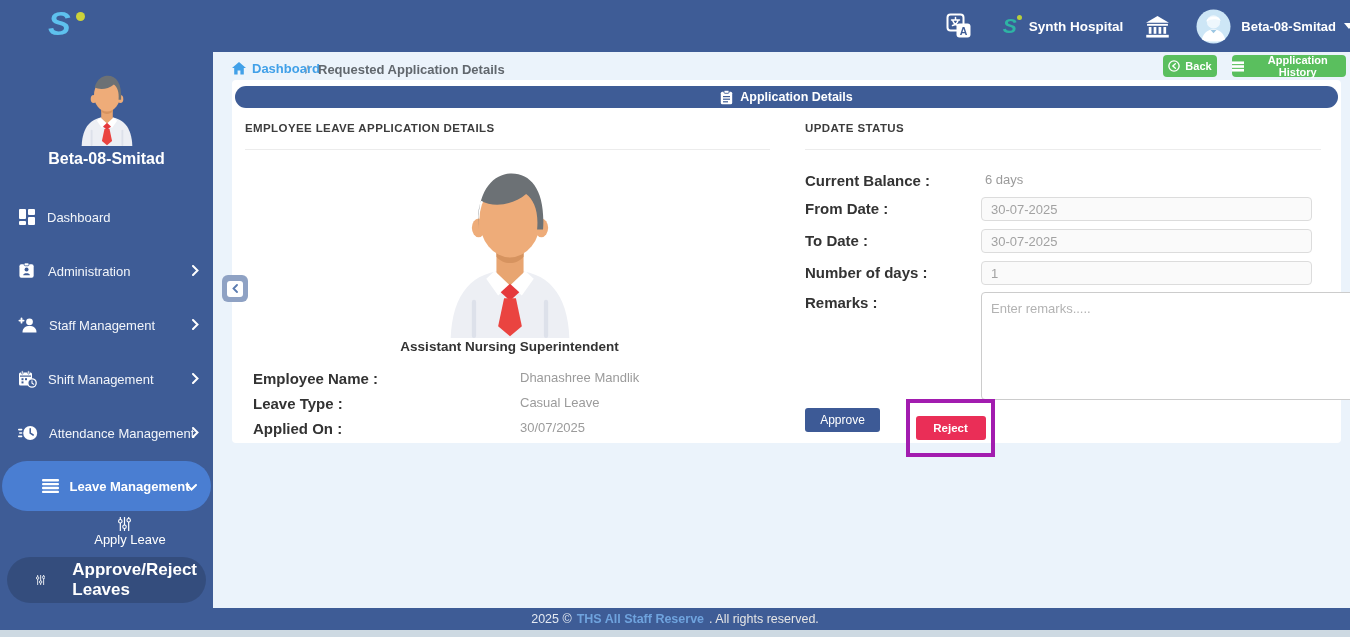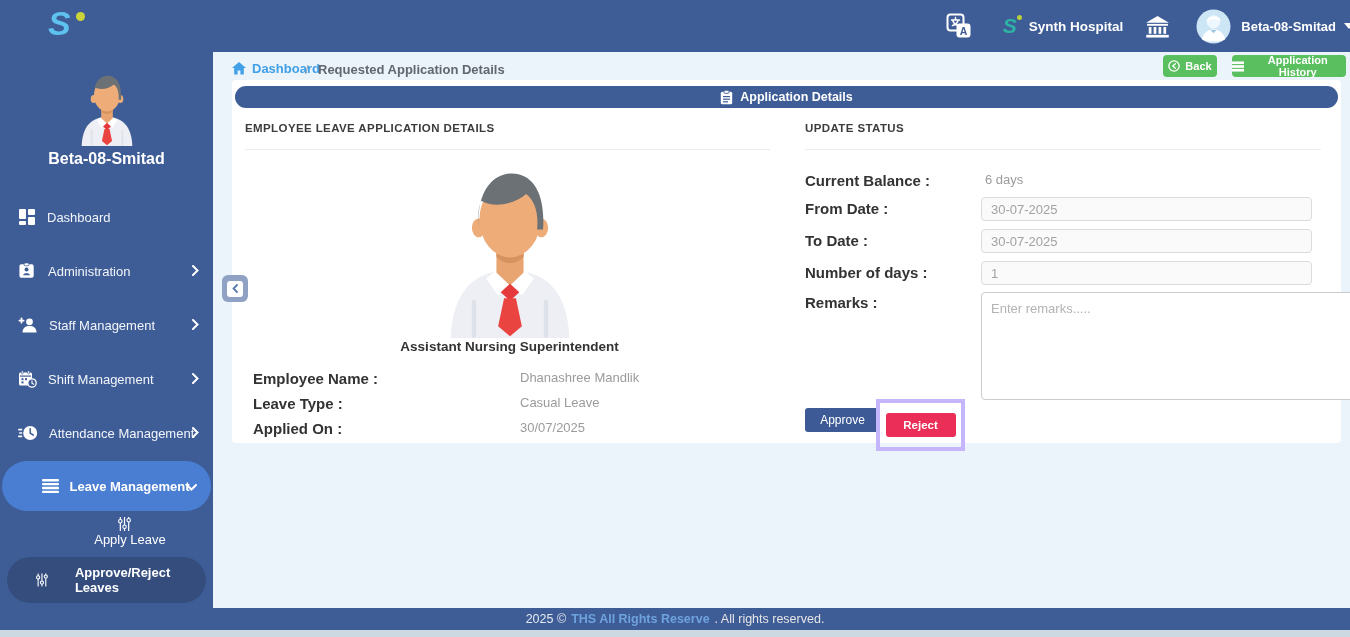--- a/index.html
+++ b/index.html
@@ -22,42 +22,42 @@
   .sidebar { position:absolute; left:0; top:52px; width:213px; height:556px; background:#3e5c96; z-index:4; }
   .side-name { position:absolute; top:98px; width:213px; text-align:center; color:#fff; font-weight:bold; font-size:16px; }
   .menu-item { position:absolute; left:0; width:213px; height:34px; display:flex; align-items:center; padding-left:18px; color:#fff; cursor:pointer; }
   .menu-item .mi-label { font-size:13px; margin-left:11px; color:#f2f5fa; }
   .menu-chev { position:absolute; right:14px; }
   .pill-active { position:absolute; left:2px; width:209px; height:50px; background:#4a7ed2; border-radius:25px; display:flex; align-items:center; padding-left:18px; color:#fff; cursor:pointer;justify-content:center; }
   .pill-active .mi-label { font-size:13px; font-weight:bold; margin-left:11px; }
   .sub-item { position:absolute; left:0; width:213px; height:34px; display:flex; align-items:center; padding-left:36px; color:#fff; cursor:pointer;flex-direction:column; }
   .sub-item .mi-label { font-size:13px; margin-left:11px; }
   .sub-pill { position:absolute; left:7px; width:199px; height:46px; background:rgba(0,0,0,0.16); border-radius:23px; display:flex; align-items:center; padding-left:29px; color:#fff; cursor:pointer; }
-  .sub-pill .mi-label { font-size:13px; font-weight:bold; margin-left:27px; }
+  .sub-pill .mi-label { font-size:17px; font-weight:bold; margin-left:27px; }
 
   
   .content-bg { position:absolute; left:213px; top:52px; width:1137px; height:556px; background:#ebf3fb; }
   .crumb-home { position:absolute; left:232px; top:61px; display:flex; align-items:center; cursor:pointer; }
   .crumb-home span { color:#41a0e8; font-weight:bold; font-size:13px; margin-left:6px; }
   .crumb-sep { position:absolute; left:305px; top:62px; color:#9aa3ad; font-size:13px; }
   .crumb-cur { position:absolute; left:318px; top:62px; color:#61676d; font-weight:bold; font-size:13px; }
   .btn-green { position:absolute; top:55px; height:22px; background:#5abf5e; border:none; border-radius:4px; color:#fff; font-weight:bold; font-size:11px; display:flex; align-items:center; justify-content:center; gap:5px; cursor:pointer; font-family:inherit; }
 
   .card { position:absolute; left:232px; top:80px; width:1109px; height:363px; background:#fff; border-radius:4px; }
   .card-bar { position:absolute; left:3px; top:6px; width:1103px; height:22px; background:#3e5c96; border-radius:11px; display:flex; align-items:center; justify-content:center; gap:7px; color:#fff; font-weight:bold; font-size:12.5px; }
   .sec-title { position:absolute; top:42px; font-size:11.5px; font-weight:bold; letter-spacing:.4px; color:#3c3c3c; }
   .divider { position:absolute; top:69px; height:1px; background:#ececec; }
   .fld-label { position:absolute; font-size:15px; font-weight:bold; color:#333; }
   .fld-value { position:absolute; font-size:13px; color:#9b9b9b; }
   .inp { position:absolute; left:749px; width:331px; height:24px; background:#fafafa; border:1px solid #dcdcdc; border-radius:4px; color:#a2a2a2; font-size:13px; padding-left:9px; font-family:inherit; }
   .ta-wrap { position:absolute; left:749px; top:212px; width:400px; height:108px; }
   .ta { width:100%; height:100%; border:1px solid #ccc; border-radius:4px; resize:none; font-family:inherit; font-size:13px; padding:8px 9px; color:#777; }
   .ta::placeholder { color:#b3b3b3; }
   .btn-approve { position:absolute; left:573px; top:328px; width:75px; height:24px; background:#3d5a96; border:none; border-radius:3px; color:#fff; font-size:12px; cursor:pointer; font-family:inherit; }
-  .hl-box { position:absolute; left:644px; top:319px; width:89px; height:52px; border:4px solid #c4b5fd; display:flex; align-items:center; justify-content:center; }
+  .hl-box { position:absolute; left:674px; top:319px; width:89px; height:58px; border:4px solid #a21caf; display:flex; align-items:center; justify-content:center; }
   .btn-reject { width:70px; height:24px; background:#ea2e57; border:none; border-radius:3px; color:#fff; font-size:11.5px; font-weight:bold; cursor:pointer; font-family:inherit; }
 
   .collapse-toggle { position:absolute; left:222px; top:275px; width:26px; height:27px; background:#8fa2c4; border-radius:6px; display:flex; align-items:center; justify-content:center; cursor:pointer; z-index:6; }
   .collapse-inner { width:16px; height:16px; background:#fff; border-radius:3px; display:flex; align-items:center; justify-content:center; }
 
   .footer { position:absolute; left:0; top:608px; width:1350px; height:22px; background:#3e5c96; display:flex; align-items:center; justify-content:center; gap:5px; font-size:12.5px; z-index:7; }
   .foot-pre { color:#e3e9f2; }
   .foot-link { color:#6fa3de; font-weight:bold; cursor:pointer; }
   .foot-suf { color:#e5e5e5; }
   .bottom-strip { position:absolute; left:0; top:630px; width:1350px; height:7px; background:#cdd9e2; }
@@ -345,18 +345,18 @@
   <div class="collapse-toggle">
     <span class="collapse-inner">
       <svg width="6" height="9" viewBox="0 0 6 9">
         <polyline points="5,1 1.5,4.5 5,8" fill="none" stroke="#5a7bb0" stroke-width="1.8" stroke-linecap="round"></polyline>
       </svg>
     </span>
   </div>
 
   <div class="footer">
     <span class="foot-pre">2025 ©</span>
-    <span class="foot-link">THS All Rights Reserve</span>
+    <span class="foot-link">THS All Staff Reserve</span>
     <span class="foot-suf">. All rights reserved.</span>
   </div>
   <div class="bottom-strip"></div>
 
 </div>
 
 </body></html>

